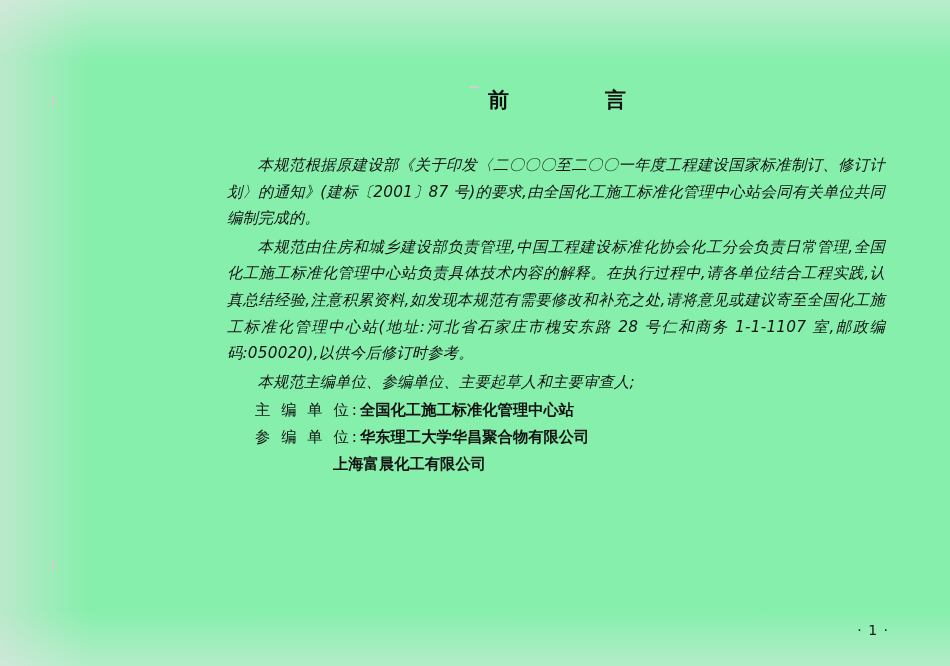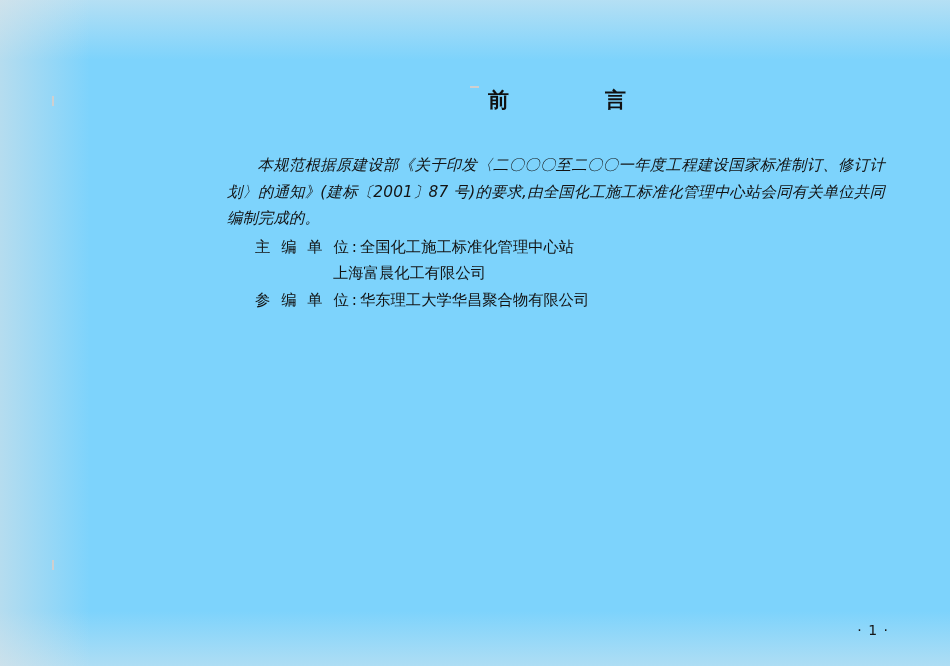--- a/index.html
+++ b/index.html
@@ -11,21 +11,21 @@
     height: 666px;
     background: #ffffff;
     font-family: "DejaVu Sans", "Liberation Sans", sans-serif;
     color: #141414;
     overflow: hidden;
   }
   .page {
     position: relative;
     width: 950px;
     height: 666px;
-    background: #7dd3fc;
+    background: #86efac;
   }
   
   .scan-tint {
     position: absolute;
     inset: 0;
     background:
       linear-gradient(90deg, rgba(228,228,228,0.55) 0px, rgba(255,255,255,0) 90px),
       linear-gradient(180deg, rgba(236,236,236,0.5) 0px, rgba(255,255,255,0) 60px),
       linear-gradient(0deg, rgba(234,234,234,0.45) 0px, rgba(255,255,255,0) 55px);
     pointer-events: none;
@@ -75,20 +75,21 @@
     white-space: nowrap;
   }
   .unit-row .unit-label {
     display: inline-block;
     font-weight: normal;
     letter-spacing: 3px;
     margin-left: 28px;
   }
   .unit-row .unit-value {
     display: inline-block;
+    font-weight: bold;
   }
   .unit-row.cont {
     padding-left: 106px;
   }
   .page-number {
     position: absolute;
     right: 61px;
     bottom: 28px;
     font-size: 14px;
     color: #161616;
@@ -111,30 +112,32 @@
   <div class="edge-mark left-a"></div>
   <div class="edge-mark left-b"></div>
   <div class="edge-mark top-a"></div>
 
   <div class="content">
 
     <h1 class="doc-title">前　　言</h1>
 
     <div class="body-block">
       <p class="para">本规范根据原建设部《关于印发〈二〇〇〇至二〇〇一年度工程建设国家标准制订、修订计划〉的通知》(建标〔2001〕87 号)的要求,由全国化工施工标准化管理中心站会同有关单位共同编制完成的。</p>
+      <p class="para">本规范由住房和城乡建设部负责管理,中国工程建设标准化协会化工分会负责日常管理,全国化工施工标准化管理中心站负责具体技术内容的解释。在执行过程中,请各单位结合工程实践,认真总结经验,注意积累资料,如发现本规范有需要修改和补充之处,请将意见或建议寄至全国化工施工标准化管理中心站(地址:河北省石家庄市槐安东路 28 号仁和商务 1-1-1107 室,邮政编码:050020),以供今后修订时参考。</p>
+      <p class="para">本规范主编单位、参编单位、主要起草人和主要审查人;</p>
     </div>
 
     <div class="units-block">
       <div class="unit-row">
         <span class="unit-label">主 编 单 位:</span><span class="unit-value">全国化工施工标准化管理中心站</span>
       </div>
+      <div class="unit-row">
+        <span class="unit-label">参 编 单 位:</span><span class="unit-value">华东理工大学华昌聚合物有限公司</span>
+      </div>
       <div class="unit-row cont">
         <span class="unit-value">上海富晨化工有限公司</span>
-      </div>
-      <div class="unit-row">
-        <span class="unit-label">参 编 单 位:</span><span class="unit-value">华东理工大学华昌聚合物有限公司</span>
       </div>
     </div>
 
   </div>
 
   <div class="page-number">· 1 ·</div>
 </div>
 
 </body></html>

